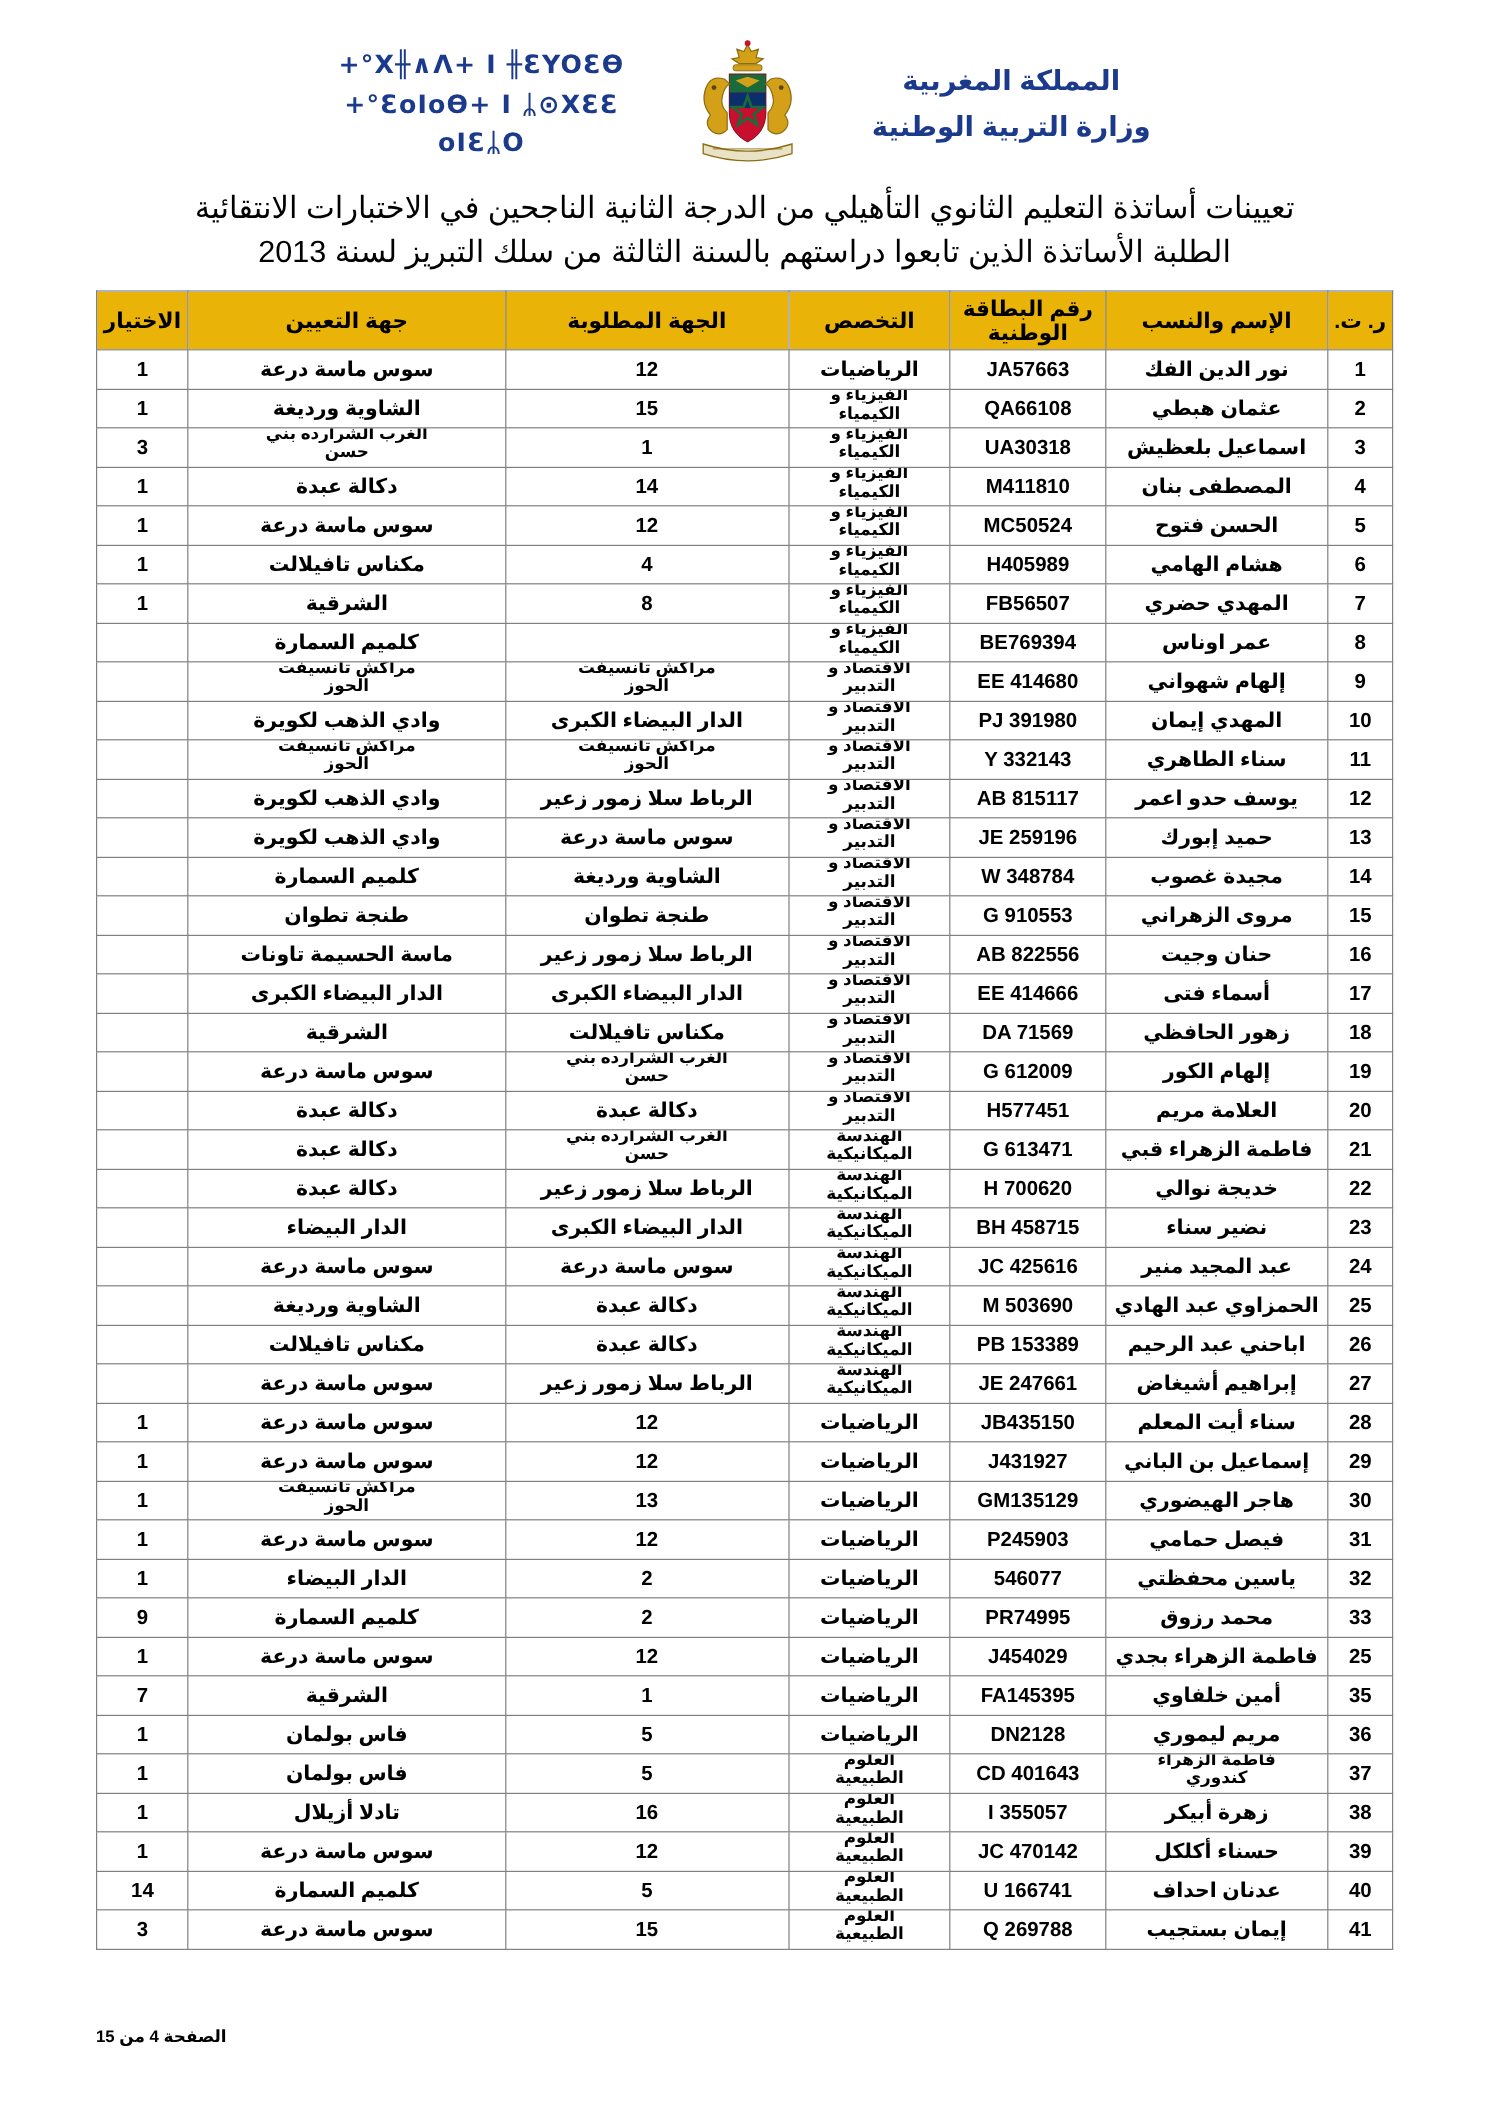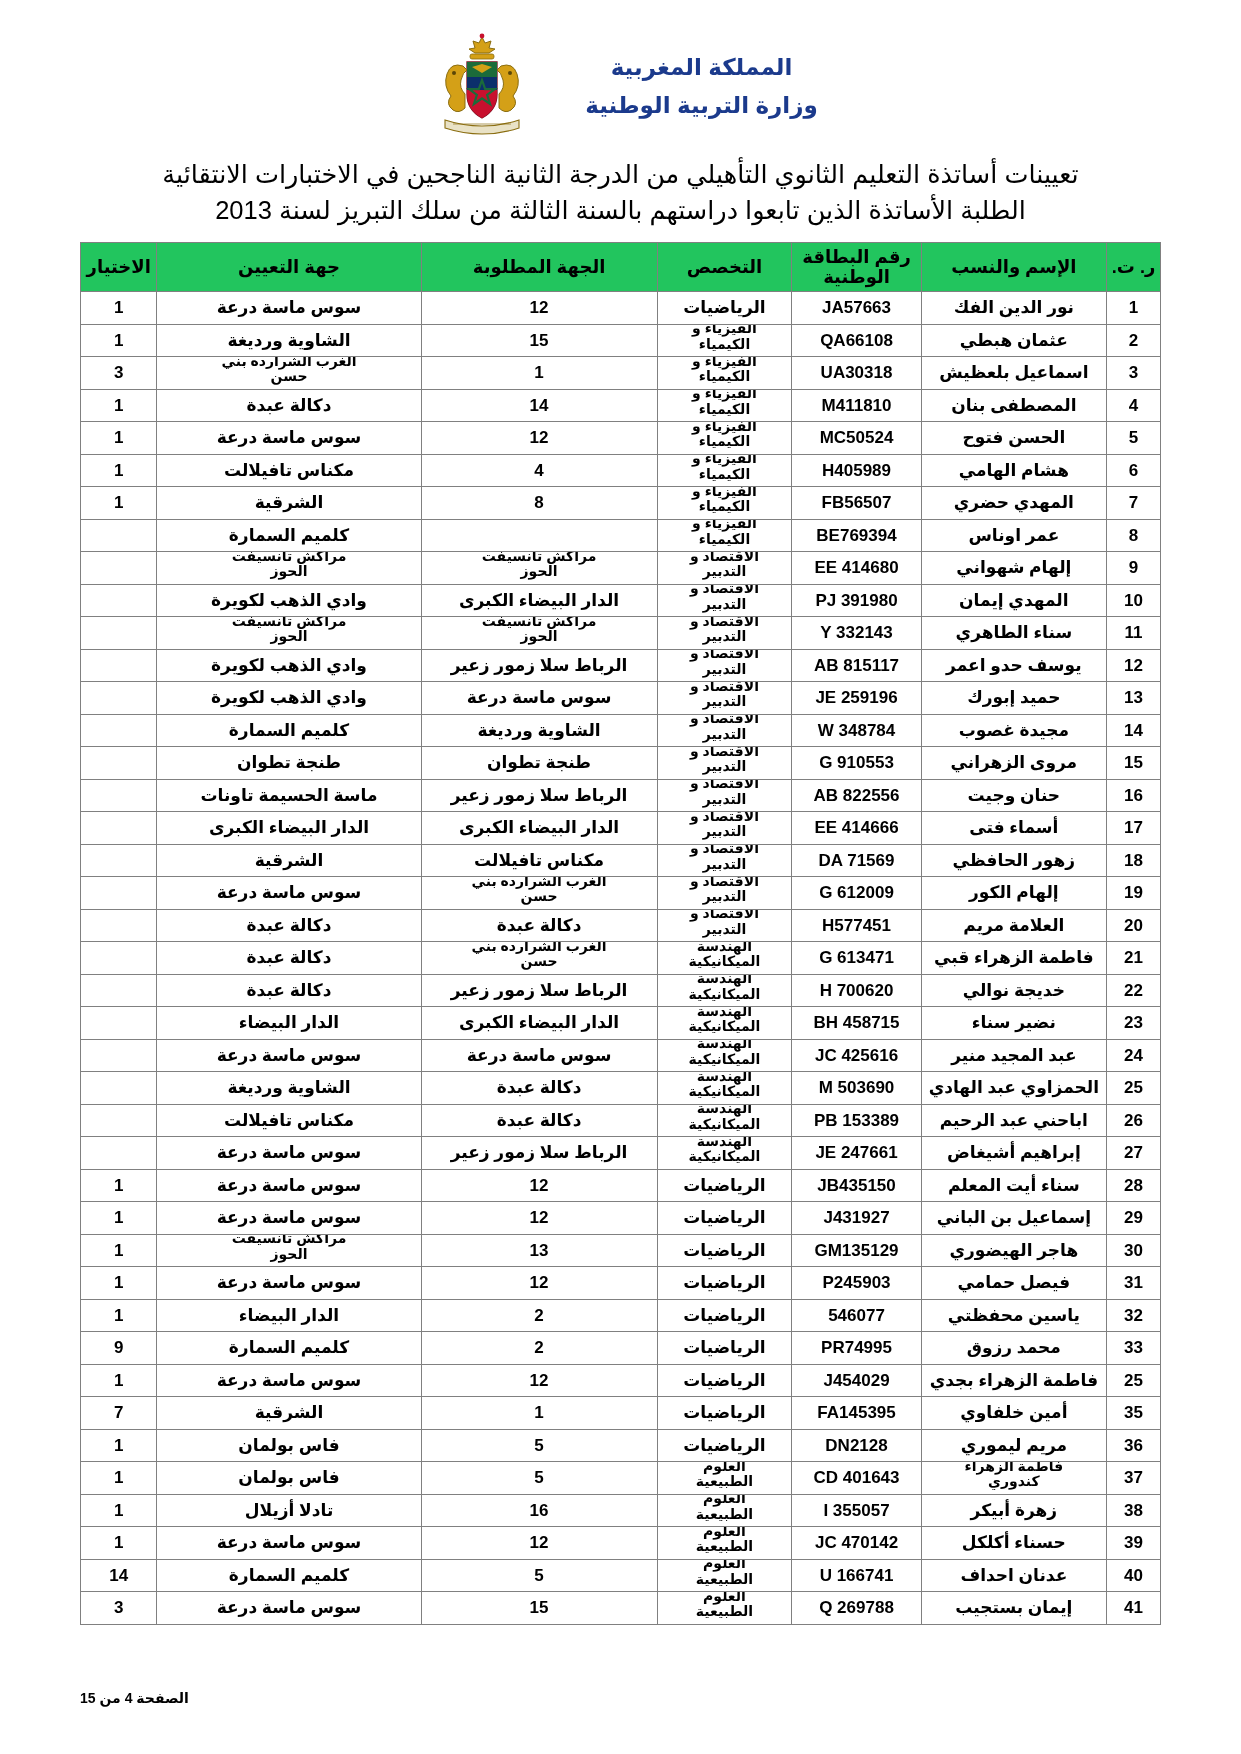--- a/index.html
+++ b/index.html
@@ -73,21 +73,21 @@
     text-align:center;
     vertical-align:middle;
     font-size:17px;
     font-weight:700;
     padding:0;
     height:31.5px;
     overflow:hidden;
     line-height:1.15;
   }
   table.main thead th{
-    background:#22c55e;
+    background:#eab308;
     color:#000;
     height:48px;
     font-size:18px;
     line-height:1.12;
   }
   
   col.c-num{width:48px;}
   col.c-name{width:165px;}
   col.c-cin{width:115px;}
   col.c-spec{width:120px;}
@@ -152,20 +152,25 @@
 
       <path d="M40 34 Q28 30 24 42 Q20 54 28 64 Q22 72 30 78 Q36 82 42 76 L42 62 Q36 56 38 48 Q40 40 44 38 Z" fill="#d4a017" stroke="#8a6d10" stroke-width="1"></path>
       <path d="M78 34 Q90 30 94 42 Q98 54 90 64 Q96 72 88 78 Q82 82 76 76 L76 62 Q82 56 80 48 Q78 40 74 38 Z" fill="#d4a017" stroke="#8a6d10" stroke-width="1"></path>
       <circle cx="31" cy="41" r="2" fill="#5a4608"></circle>
       <circle cx="87" cy="41" r="2" fill="#5a4608"></circle>
 
       <path d="M22 88 Q59 100 96 88 L96 96 Q59 108 22 96 Z" fill="#e9e2c6" stroke="#8a6d10" stroke-width="1.1"></path>
       <path d="M30 92 L88 92" stroke="#8a6d10" stroke-width="1" opacity="0.7"></path>
     </svg>
 
+    <div class="tifinagh">
+      <div>+°X╫∧Ʌ+ I ╫ƐYOƐӨ</div>
+      <div>+°ƐoⵏoӨ+ I ᛦ⊙XƐƐ</div>
+      <div>oⵏƐᛦO</div>
+    </div>
 
   </div>
 
   <h1 class="doc-title">
     <span>تعيينات أساتذة التعليم الثانوي التأهيلي من الدرجة الثانية الناجحين في الاختبارات الانتقائية</span>
     <span class="l2">الطلبة الأساتذة الذين تابعوا دراستهم بالسنة الثالثة من سلك التبريز لسنة 2013</span>
   </h1>
 
   <table class="main">
     <colgroup>

